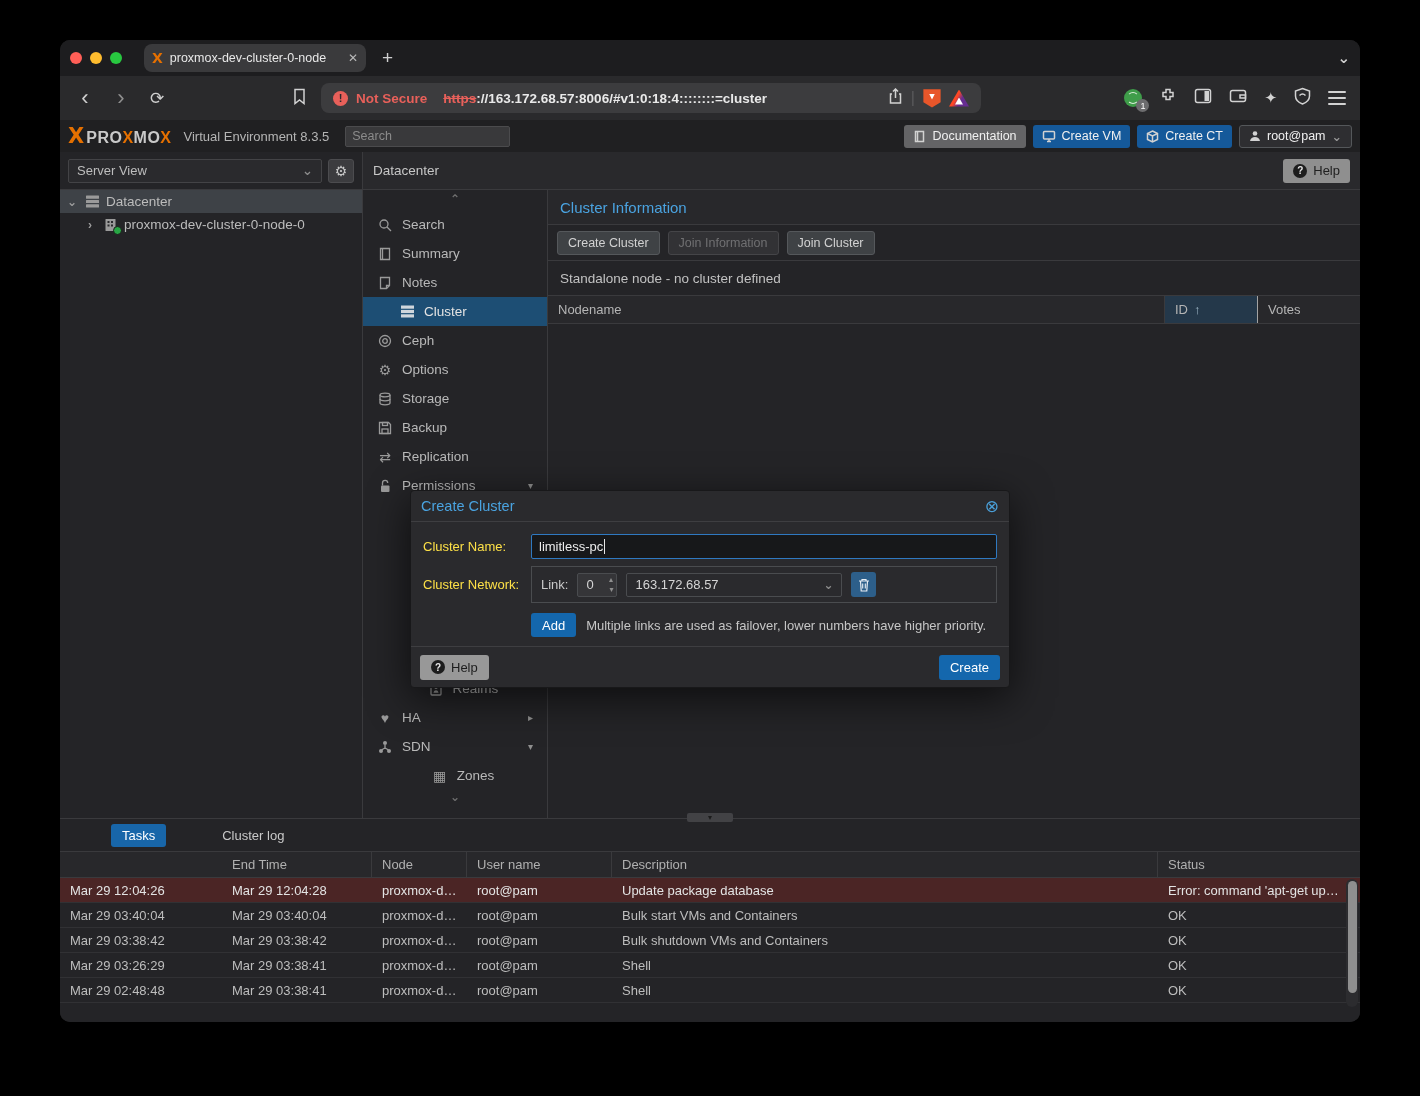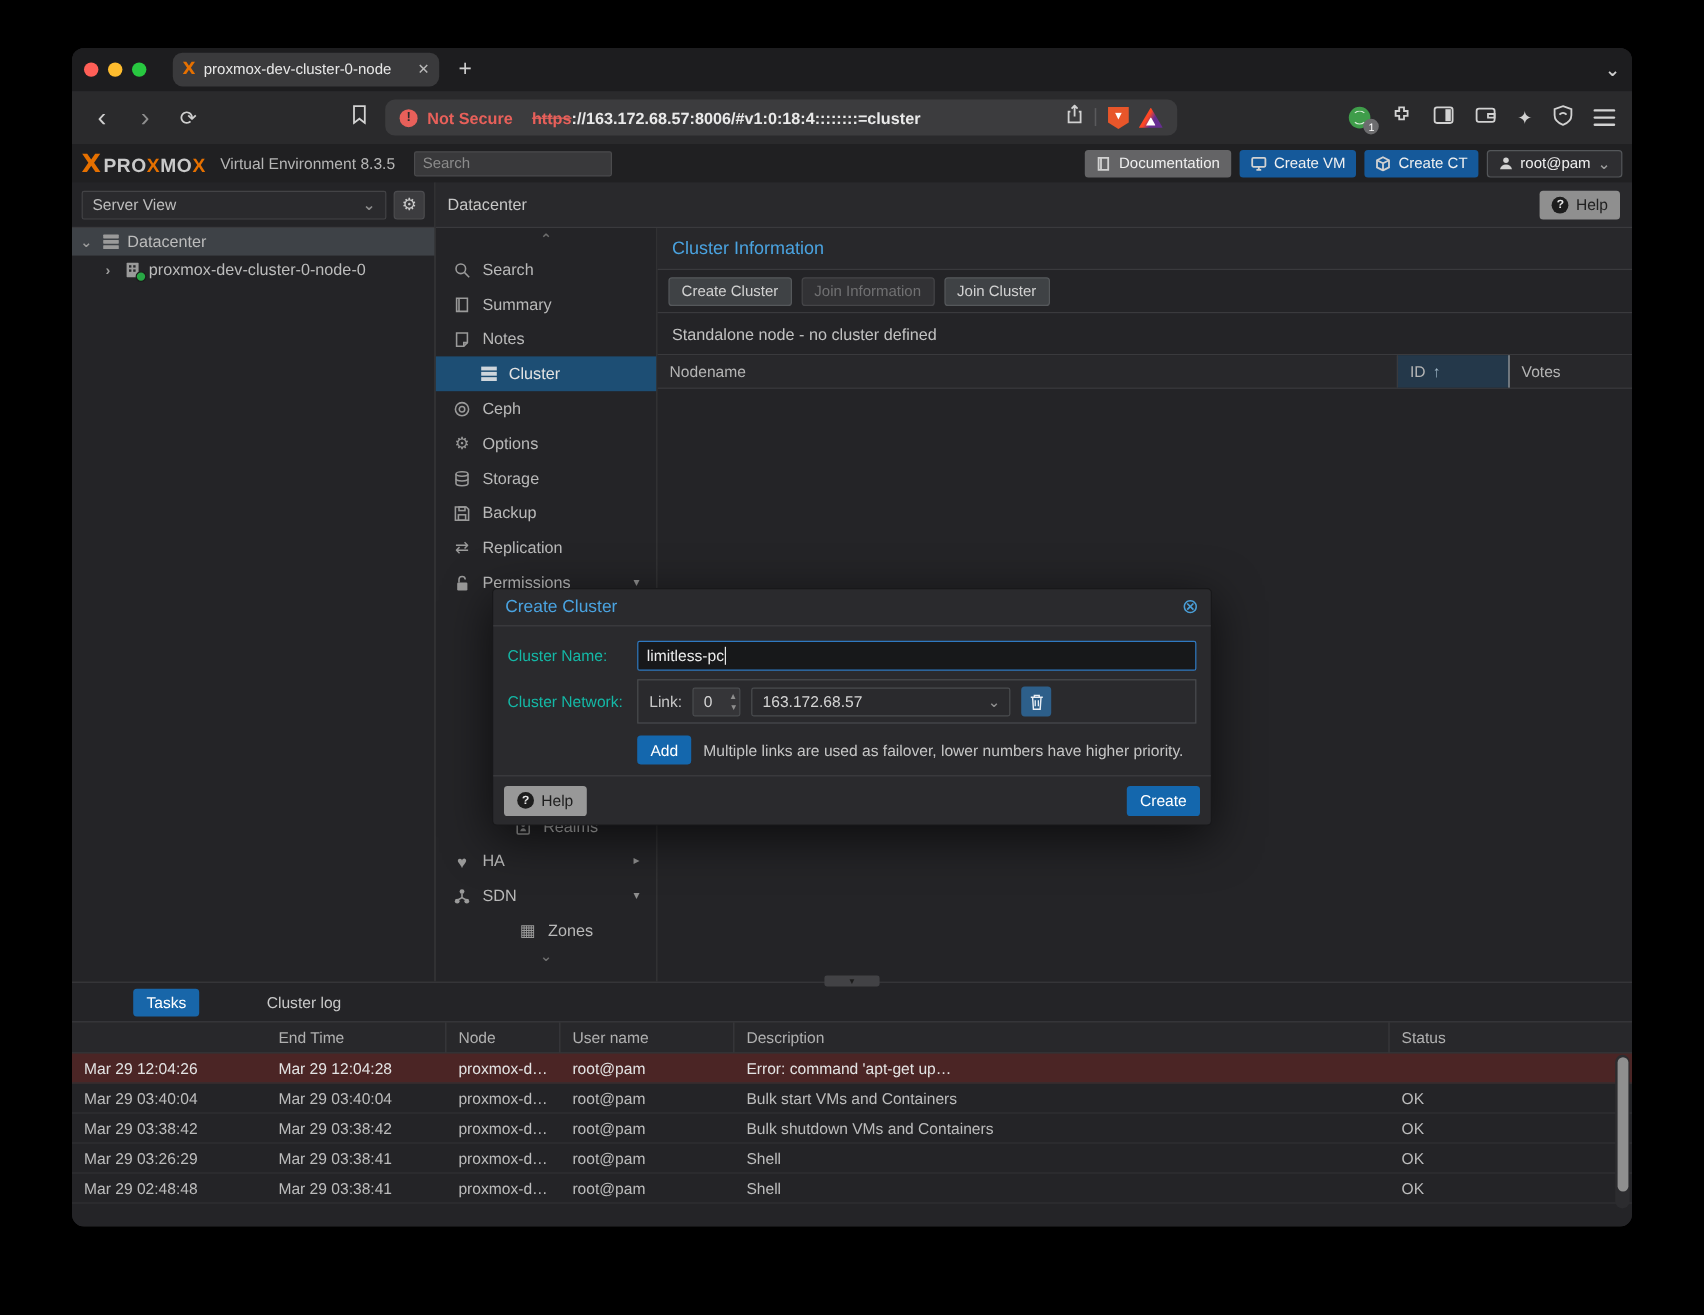--- a/index.html
+++ b/index.html
@@ -114,21 +114,21 @@
   .trk .tkc { border-right:none; }
   .vscroll { position:absolute; right:2px; top:60px; width:12px; height:128px; border-radius:6px; background:#2c2c2f; }
   .vscroll .thumb { position:absolute; left:1.5px; top:2px; width:9px; height:112px; border-radius:5px; background:#8f8f8f; }
 
   
   .modal { position:absolute; left:350px; top:450px; width:600px; height:198px; background:#2a2a2d; border:1px solid #18181a; border-radius:4px; box-shadow:0 10px 40px rgba(0,0,0,.65); z-index:10; display:flex; flex-direction:column; }
   .mtitle { height:31px; display:flex; align-items:center; padding:0 10px; color:#4aa3e0; font-size:14.5px; border-bottom:1px solid #3e3e41; }
   .mclose { margin-left:auto; color:#4a9fd8; font-size:17px; }
   .mbody { flex:1; padding:12px 12px 0 12px; }
   .frow { display:flex; align-items:center; margin-bottom:7px; }
-  .flabel { width:108px; color:#14b8a6; font-size:13px; }
+  .flabel { width:108px; color:#fde047; font-size:13px; }
   .tinput { flex:1; height:25px; background:#17181a; border:1px solid #2f79c1; border-radius:2px; display:flex; align-items:center; padding:0 7px; color:#ececec; font-size:13px; }
   .caret { width:1px; height:15px; background:#e8e8e8; margin-left:1px; }
   .fieldset { flex:1; height:37px; border:1px solid #4a4c4f; display:flex; align-items:center; gap:9px; padding:0 9px; }
   .mlabel { color:#c9c9c9; font-size:13px; }
   .spinner { width:40px; height:24px; background:#353538; border:1px solid #4a4c4f; border-radius:2px; display:flex; align-items:center; color:#d5d5d5; font-size:13px; padding-left:8px; position:relative; }
   .spinner .arrows { position:absolute; right:3px; top:2px; display:flex; flex-direction:column; line-height:9px; color:#8f8f8f; font-size:8px; }
   .mselect { width:216px; height:24px; border:1px solid #4a4c4f; border-radius:2px; background:#2a2a2d; display:flex; align-items:center; padding:0 8px; color:#d5d5d5; font-size:13px; }
   .mselect .cv { margin-left:auto; color:#8d8d8d; font-weight:bold; font-size:12px; }
   .trashbtn { width:25px; height:25px; background:#2d5f8a; border-radius:3px; display:flex; align-items:center; justify-content:center; }
   .addrow { display:flex; align-items:center; gap:10px; margin-top:10px; margin-left:108px; }
@@ -523,20 +523,21 @@
       <span class="tkc c-user">User name</span>
       <span class="tkc c-desc">Description</span>
       <span class="tkc c-status" style="border-right:none;">Status</span>
     </div>
 
     <div class="trk error">
       <span class="tkc c-start">Mar 29 12:04:26</span>
       <span class="tkc c-end">Mar 29 12:04:28</span>
       <span class="tkc c-node">proxmox-d…</span>
       <span class="tkc c-user">root@pam</span>
+      <span class="tkc c-desc">Update package database</span>
       <span class="tkc c-status">Error: command 'apt-get up…</span>
     </div>
     <div class="trk">
       <span class="tkc c-start">Mar 29 03:40:04</span>
       <span class="tkc c-end">Mar 29 03:40:04</span>
       <span class="tkc c-node">proxmox-d…</span>
       <span class="tkc c-user">root@pam</span>
       <span class="tkc c-desc">Bulk start VMs and Containers</span>
       <span class="tkc c-status">OK</span>
     </div>

